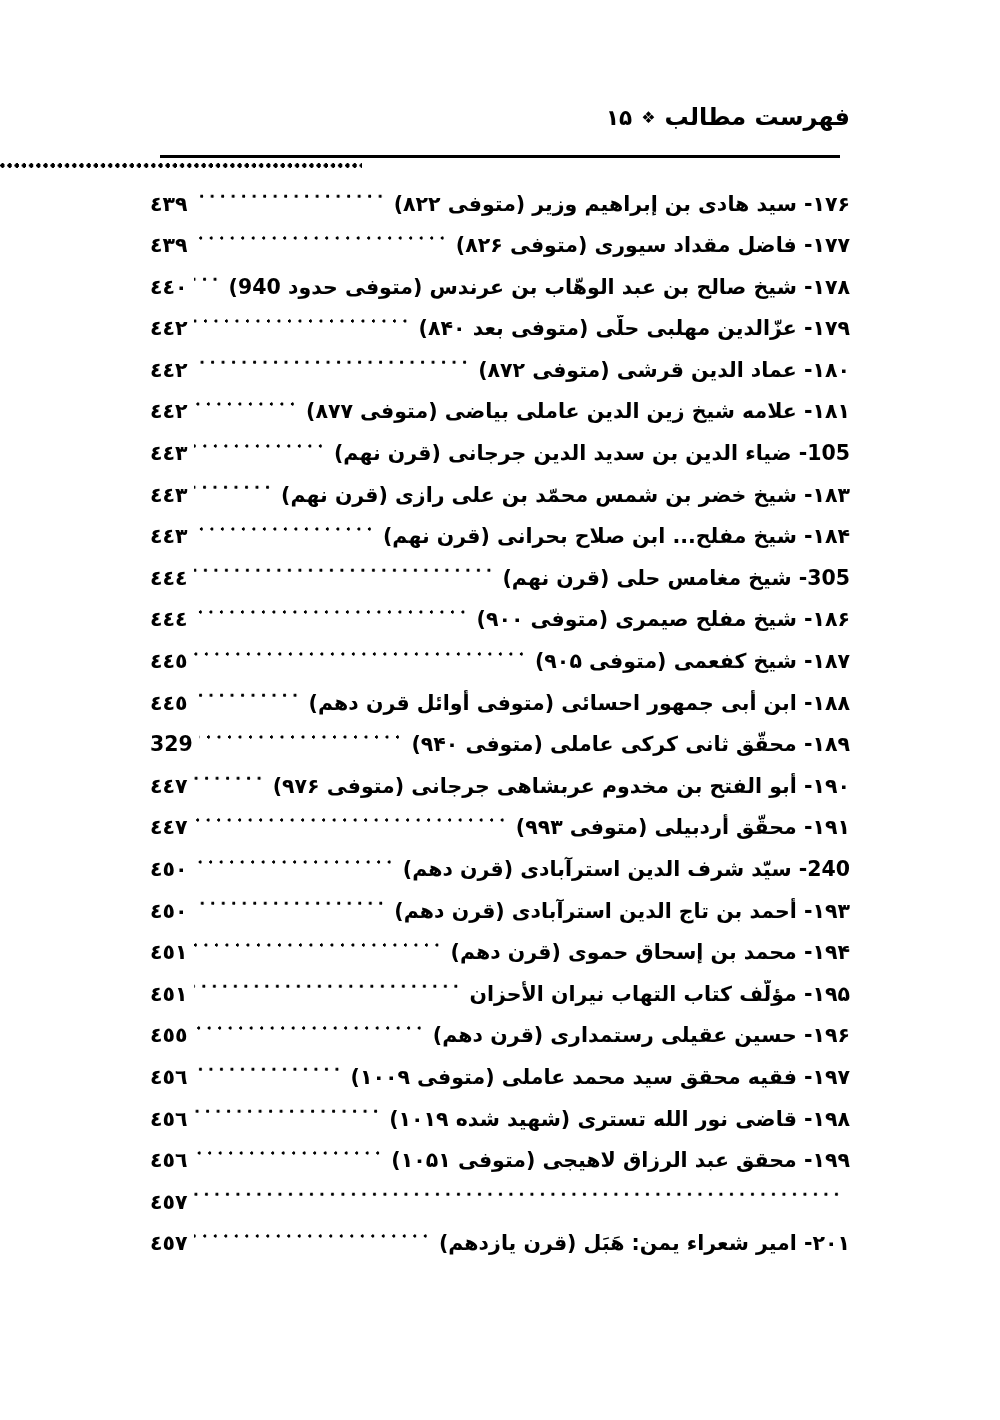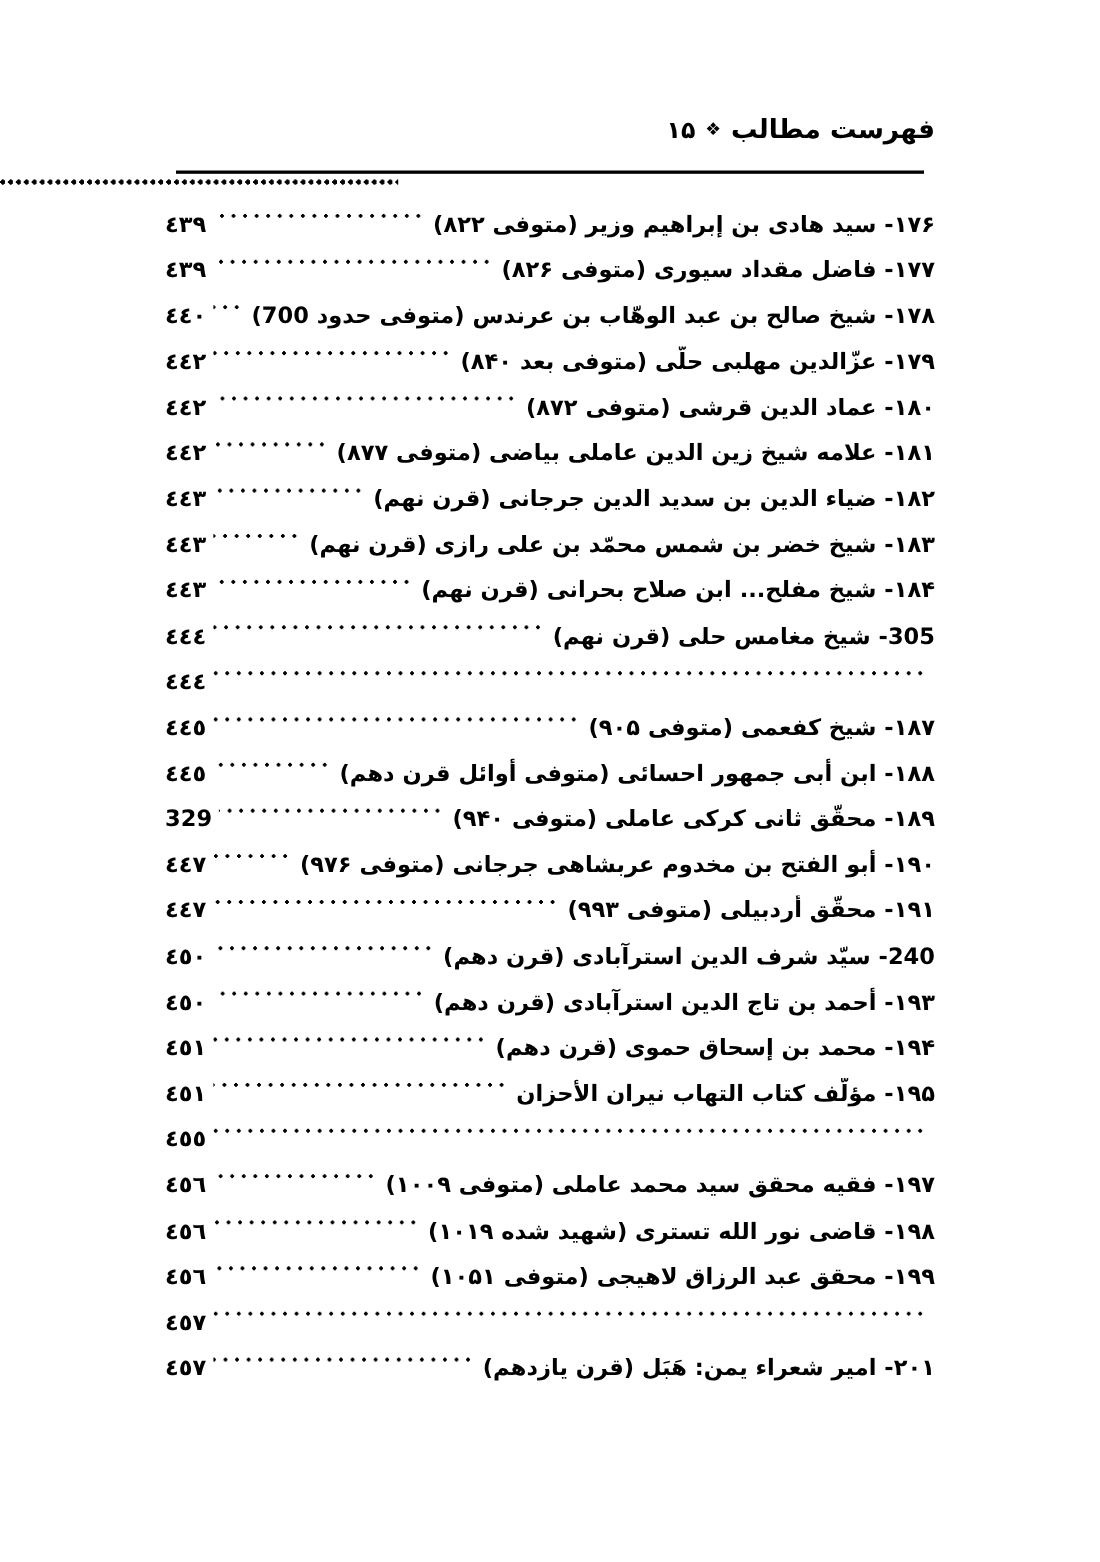--- a/index.html
+++ b/index.html
@@ -143,60 +143,61 @@
         <span class="entry-text">۱۷۶- سید هادی بن إبراهیم وزیر (متوفی ۸۲۲)</span>
         <span class="entry-leader"></span>
         <span class="entry-page">٤٣٩</span>
       </div>
       <div class="toc-entry">
         <span class="entry-text">۱۷۷- فاضل مقداد سیوری (متوفی ۸۲۶)</span>
         <span class="entry-leader"></span>
         <span class="entry-page">٤٣٩</span>
       </div>
       <div class="toc-entry">
-        <span class="entry-text">۱۷۸- شیخ صالح بن عبد الوهّاب بن عرندس (متوفی حدود 700)</span>
+        <span class="entry-text">۱۷۸- شیخ صالح بن عبد الوهّاب بن عرندس (متوفی حدود 940)</span>
         <span class="entry-leader"></span>
         <span class="entry-page">٤٤٠</span>
       </div>
       <div class="toc-entry">
         <span class="entry-text">۱۷۹- عزّالدین مهلبی حلّی (متوفی بعد ۸۴۰)</span>
         <span class="entry-leader"></span>
         <span class="entry-page">٤٤٢</span>
       </div>
       <div class="toc-entry">
         <span class="entry-text">۱۸۰- عماد الدین قرشی (متوفی ۸۷۲)</span>
         <span class="entry-leader"></span>
         <span class="entry-page">٤٤٢</span>
       </div>
       <div class="toc-entry">
         <span class="entry-text">۱۸۱- علامه شیخ زین الدین عاملی بیاضی (متوفی ۸۷۷)</span>
         <span class="entry-leader"></span>
         <span class="entry-page">٤٤٢</span>
       </div>
       <div class="toc-entry">
-        <span class="entry-text">۱۸۲- ضیاء الدین بن سدید الدین جرجانی (قرن نهم)</span>
+        <span class="entry-text">105- ضیاء الدین بن سدید الدین جرجانی (قرن نهم)</span>
         <span class="entry-leader"></span>
         <span class="entry-page">٤٤٣</span>
       </div>
       <div class="toc-entry">
         <span class="entry-text">۱۸۳- شیخ خضر بن شمس محمّد بن علی رازی (قرن نهم)</span>
         <span class="entry-leader"></span>
         <span class="entry-page">٤٤٣</span>
       </div>
       <div class="toc-entry">
         <span class="entry-text">۱۸۴- شیخ مفلح... ابن صلاح بحرانی (قرن نهم)</span>
         <span class="entry-leader"></span>
         <span class="entry-page">٤٤٣</span>
       </div>
       <div class="toc-entry">
         <span class="entry-text">305- شیخ مغامس حلی (قرن نهم)</span>
         <span class="entry-leader"></span>
         <span class="entry-page">٤٤٤</span>
       </div>
       <div class="toc-entry">
+        <span class="entry-text">۱۸۶- شیخ مفلح صیمری (متوفی ۹۰۰)</span>
         <span class="entry-leader"></span>
         <span class="entry-page">٤٤٤</span>
       </div>
       <div class="toc-entry">
         <span class="entry-text">۱۸۷- شیخ کفعمی (متوفی ۹۰۵)</span>
         <span class="entry-leader"></span>
         <span class="entry-page">٤٤٥</span>
       </div>
       <div class="toc-entry">
         <span class="entry-text">۱۸۸- ابن أبی جمهور احسائی (متوفی أوائل قرن دهم)</span>
@@ -232,20 +233,21 @@
         <span class="entry-text">۱۹۴- محمد بن إسحاق حموی (قرن دهم)</span>
         <span class="entry-leader"></span>
         <span class="entry-page">٤٥١</span>
       </div>
       <div class="toc-entry">
         <span class="entry-text">۱۹۵- مؤلّف کتاب التهاب نیران الأحزان</span>
         <span class="entry-leader"></span>
         <span class="entry-page">٤٥١</span>
       </div>
       <div class="toc-entry">
+        <span class="entry-text">۱۹۶- حسین عقیلی رستمداری (قرن دهم)</span>
         <span class="entry-leader"></span>
         <span class="entry-page">٤٥٥</span>
       </div>
       <div class="toc-entry">
         <span class="entry-text">۱۹۷- فقیه محقق سید محمد عاملی (متوفی ۱۰۰۹)</span>
         <span class="entry-leader"></span>
         <span class="entry-page">٤٥٦</span>
       </div>
       <div class="toc-entry">
         <span class="entry-text">۱۹۸- قاضی نور الله تستری (شهید شده ۱۰۱۹)</span>

